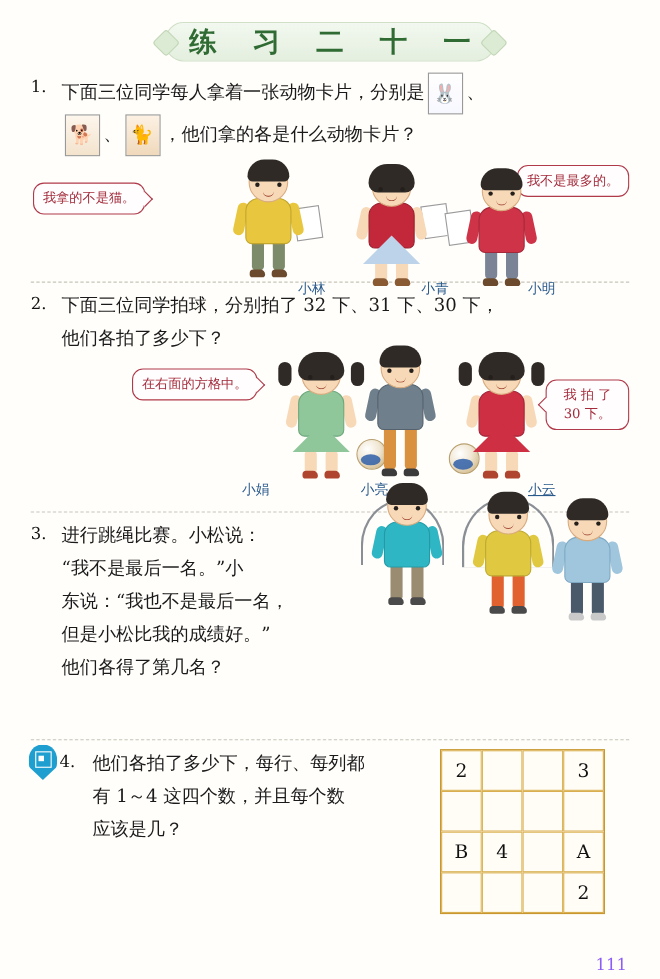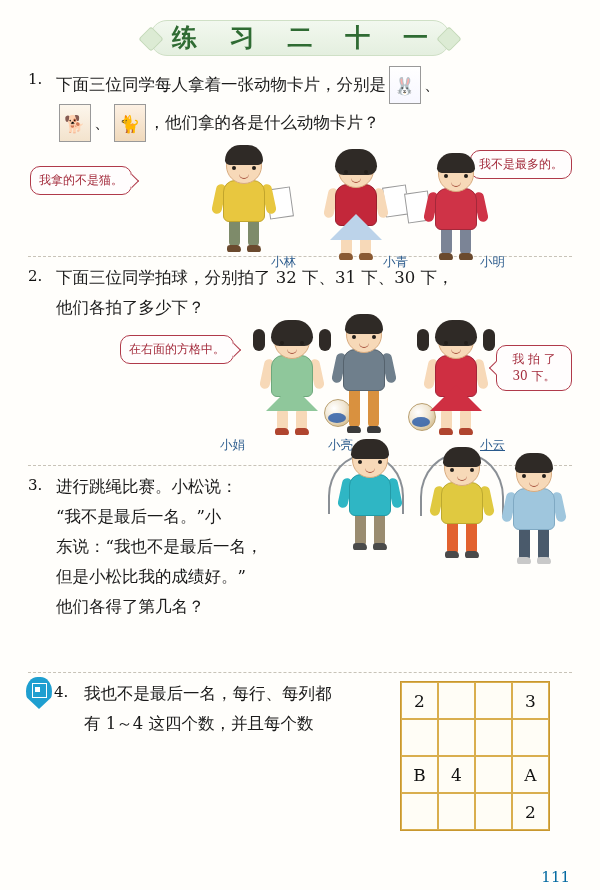--- a/index.html
+++ b/index.html
@@ -337,21 +337,21 @@
     left: 2.5px; top: 2.5px;
     width: 5px; height: 5px;
     background: #fff;
   }
 
   .page-number {
     position: absolute;
     right: 30px;
     bottom: 18px;
     font-size: 15px;
-    color: #0369a1;
+    color: #8b5cf6;
     font-family: "DejaVu Serif", "Liberation Serif", serif;
   }
 </style>
 </head>
 <body>
 
 <div class="page">
 
   <div class="title-banner">
     <div class="ribbon"></div>
@@ -580,22 +580,23 @@
   </div>
 
   <div class="divider"></div>
 
   <div class="problem" style="height:170px;">
     <div class="badge-star">
       <div class="inner"></div>
     </div>
     <div class="qnum" style="left:26px;">4.</div>
     <div class="qbody" style="margin-left:56px; width:320px;">
-      <div>我也不是最后一名，每行、每列都</div>
+      <div>他们各拍了多少下，每行、每列都</div>
       <div>有 1～4 这四个数，并且每个数</div>
+      <div>应该是几？</div>
     </div>
 
     <div class="grid4">
       <div class="cell">2</div>
       <div class="cell"></div>
       <div class="cell"></div>
       <div class="cell">3</div>
 
       <div class="cell"></div>
       <div class="cell"></div>

